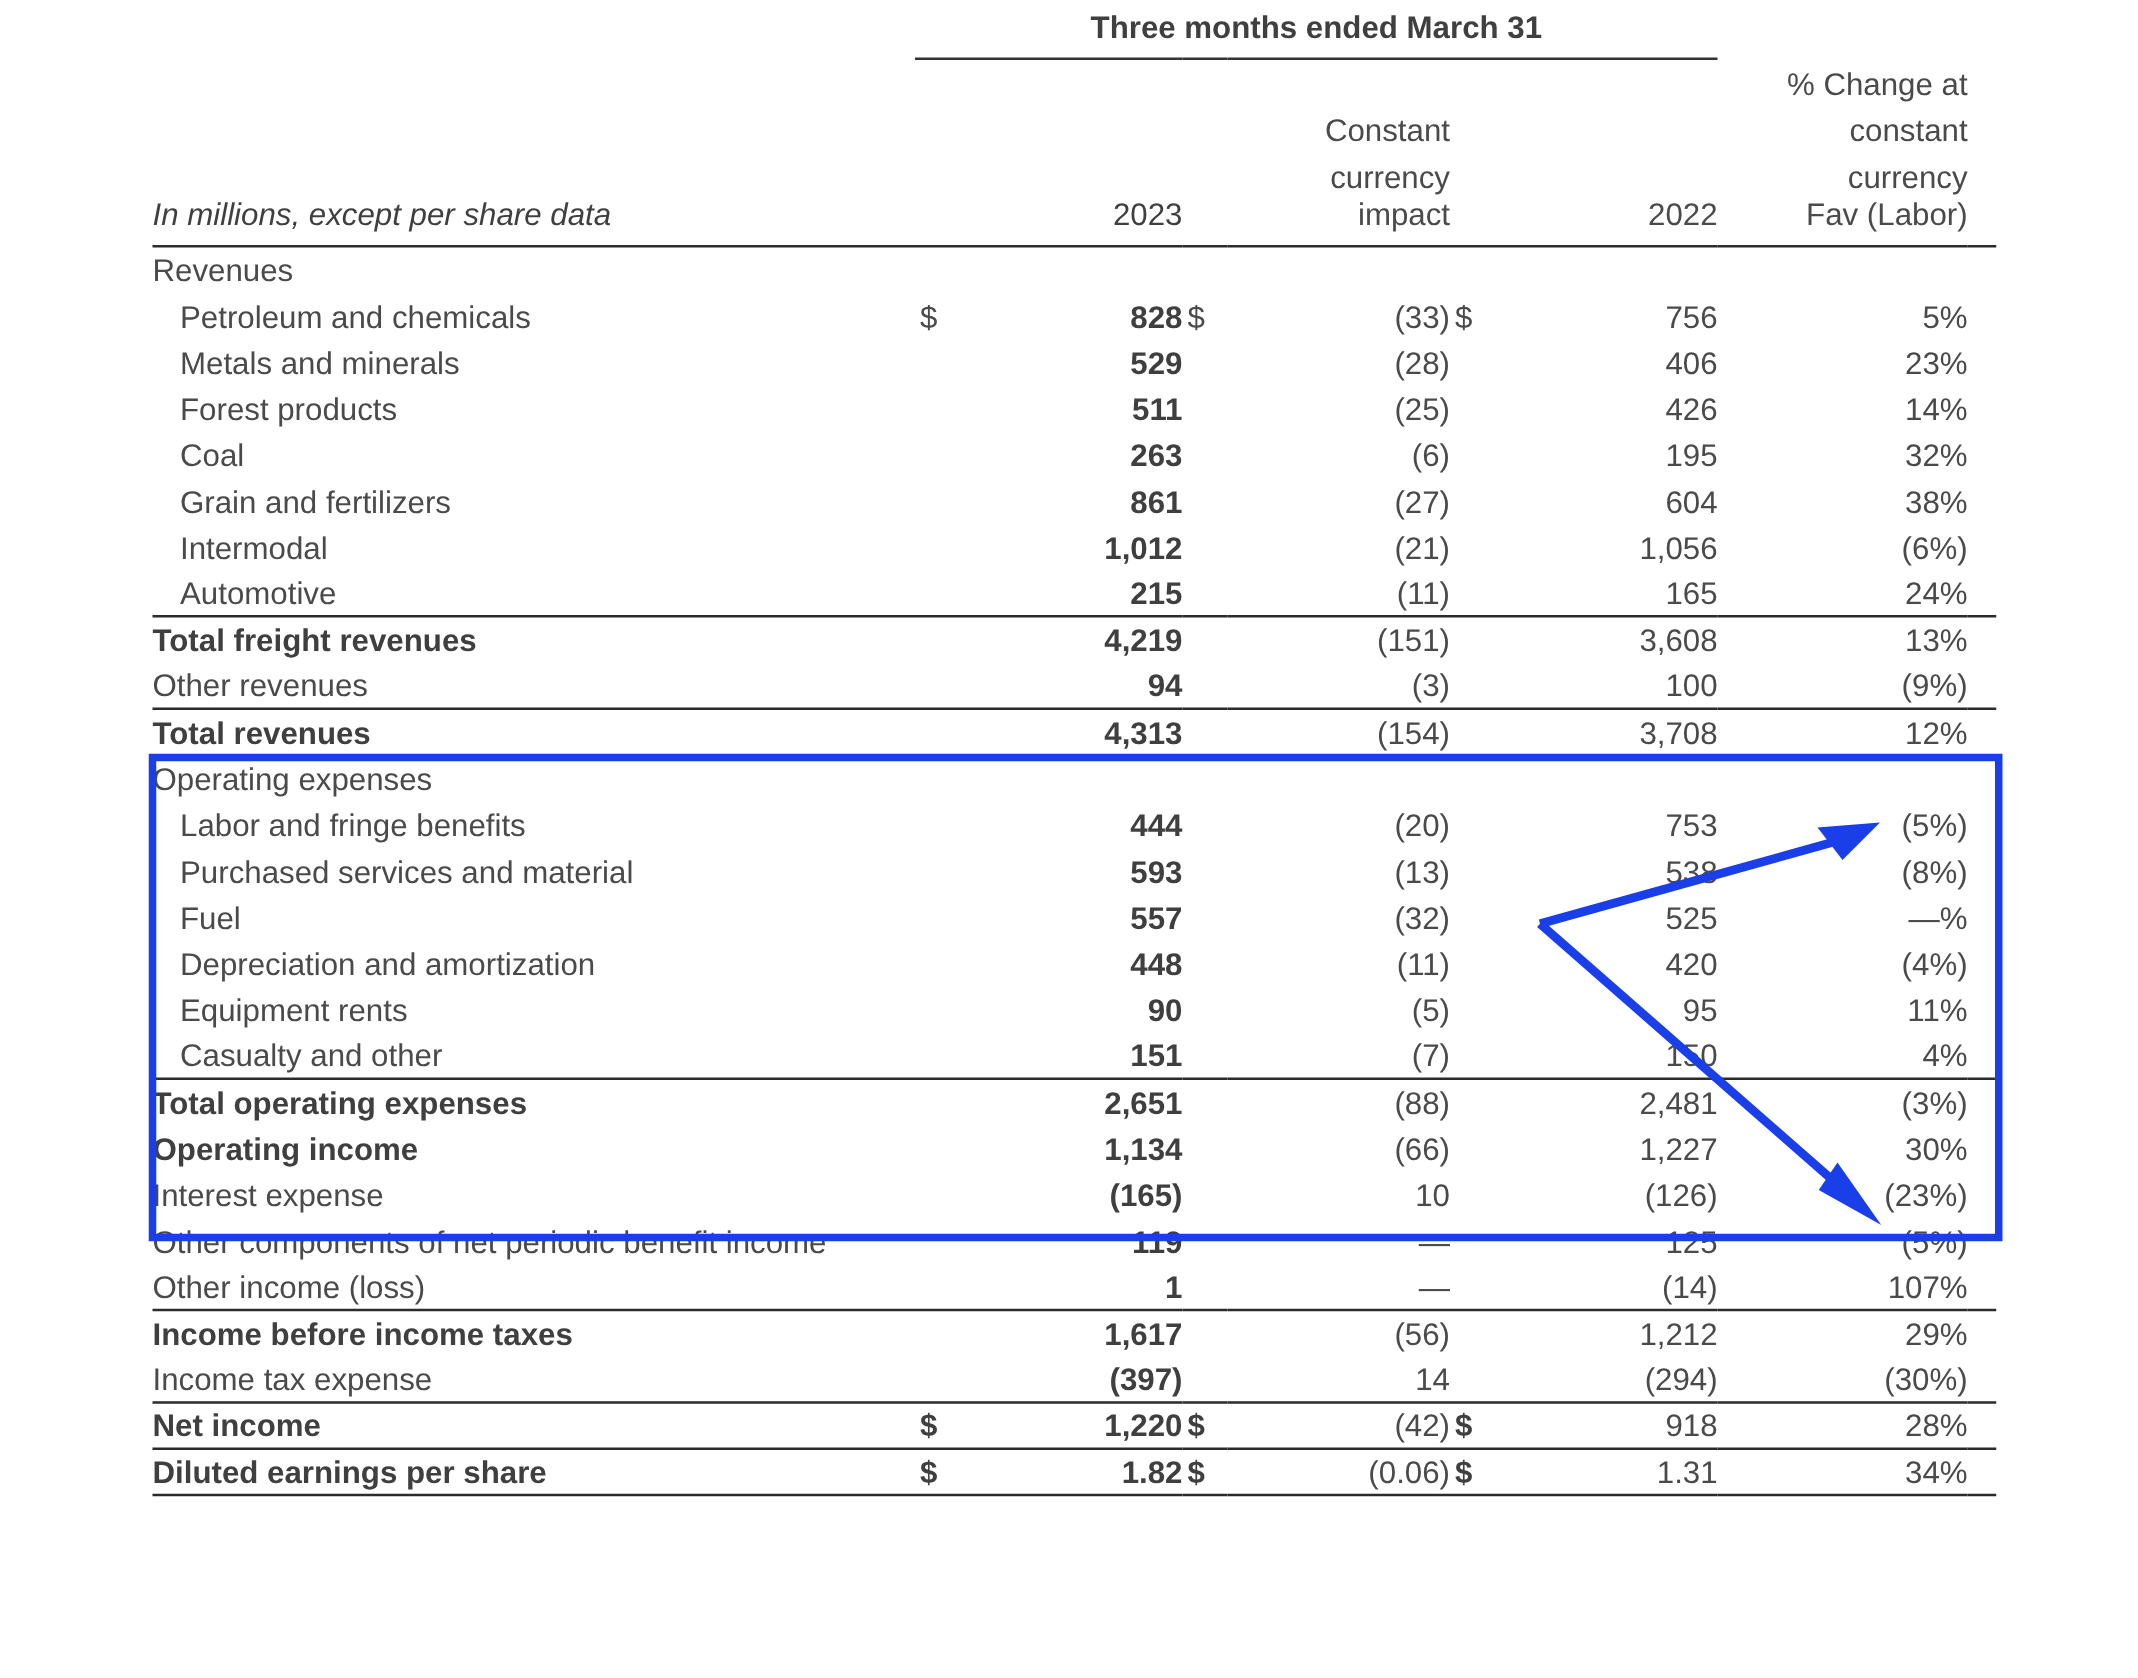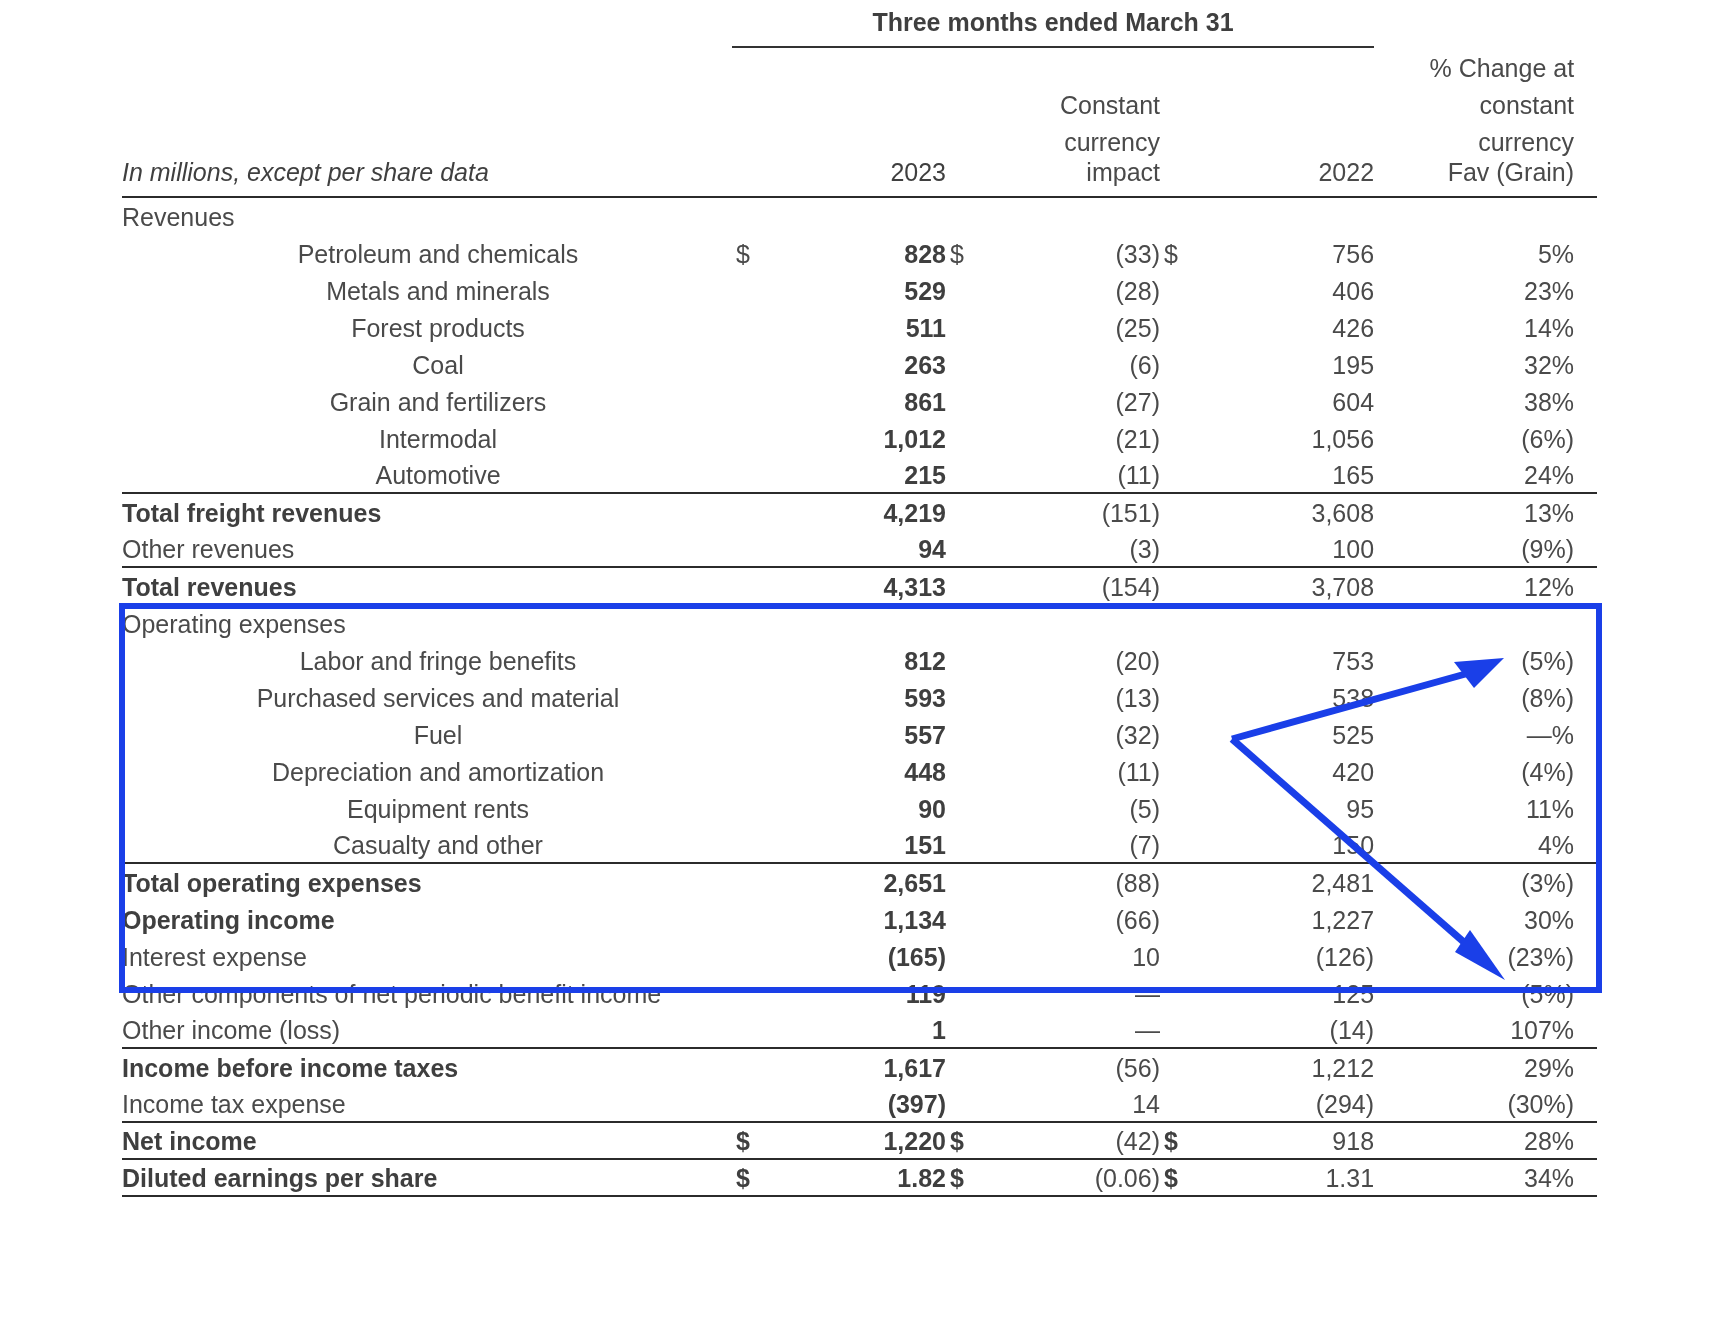--- a/index.html
+++ b/index.html
@@ -79,21 +79,21 @@
   }
   .hdr-bold { font-weight: normal; color: #3f3f3f; }
   .italic { font-style: italic; color: #3f3f3f; }
 
   .rowline td { border-bottom: 2.5px solid #2b2b2b; }
 
   tr.d { height: 37px; }
   tr.d td { padding-bottom: 2px; }
 
   .indent1 { padding-left: 0px; }
-  .indent2 { padding-left: 22px; text-align: center; }
+  .indent2 { padding-left: 22px; }
 
   .bold { font-weight: bold; color: #3f3f3f; }
 
   .val-bold { font-weight: bold; color: #3f3f3f; }
 
   .cur { font-size: 25px; text-align: left; padding-left: 4px;}
   .cur.b { font-weight: bold; color: #3f3f3f;}
 
   
   #overlay {
@@ -148,21 +148,21 @@
         <td></td>
       </tr>
       <tr class="hdr-line hdr-last rowline">
         <td class="l italic">In millions, except per share data</td>
         <td></td>
         <td class="r hdr-bold">2023</td>
         <td></td>
         <td class="r">impact</td>
         <td></td>
         <td class="r">2022</td>
-        <td class="r">Fav (Grain)</td>
+        <td class="r">Fav (Labor)</td>
         <td></td>
       </tr>
     </thead>
     <tbody id="tbody">
         <tr class="d">
           <td class="l indent1">Revenues</td>
           <td class="cur"></td>
           <td class="r val-bold"></td>
           <td class="cur"></td>
           <td class="r"></td>
@@ -288,21 +288,21 @@
           <td class="cur"></td>
           <td class="r"></td>
           <td class="cur"></td>
           <td class="r"></td>
           <td class="r"></td>
           <td class=""></td>
         </tr>
         <tr class="d">
           <td class="l indent2">Labor and fringe benefits</td>
           <td class="cur"></td>
-          <td class="r val-bold">812</td>
+          <td class="r val-bold">444</td>
           <td class="cur"></td>
           <td class="r">(20)</td>
           <td class="cur"></td>
           <td class="r">753</td>
           <td class="r">(5%)</td>
           <td class=""></td>
         </tr>
         <tr class="d">
           <td class="l indent2">Purchased services and material</td>
           <td class="cur"></td>

